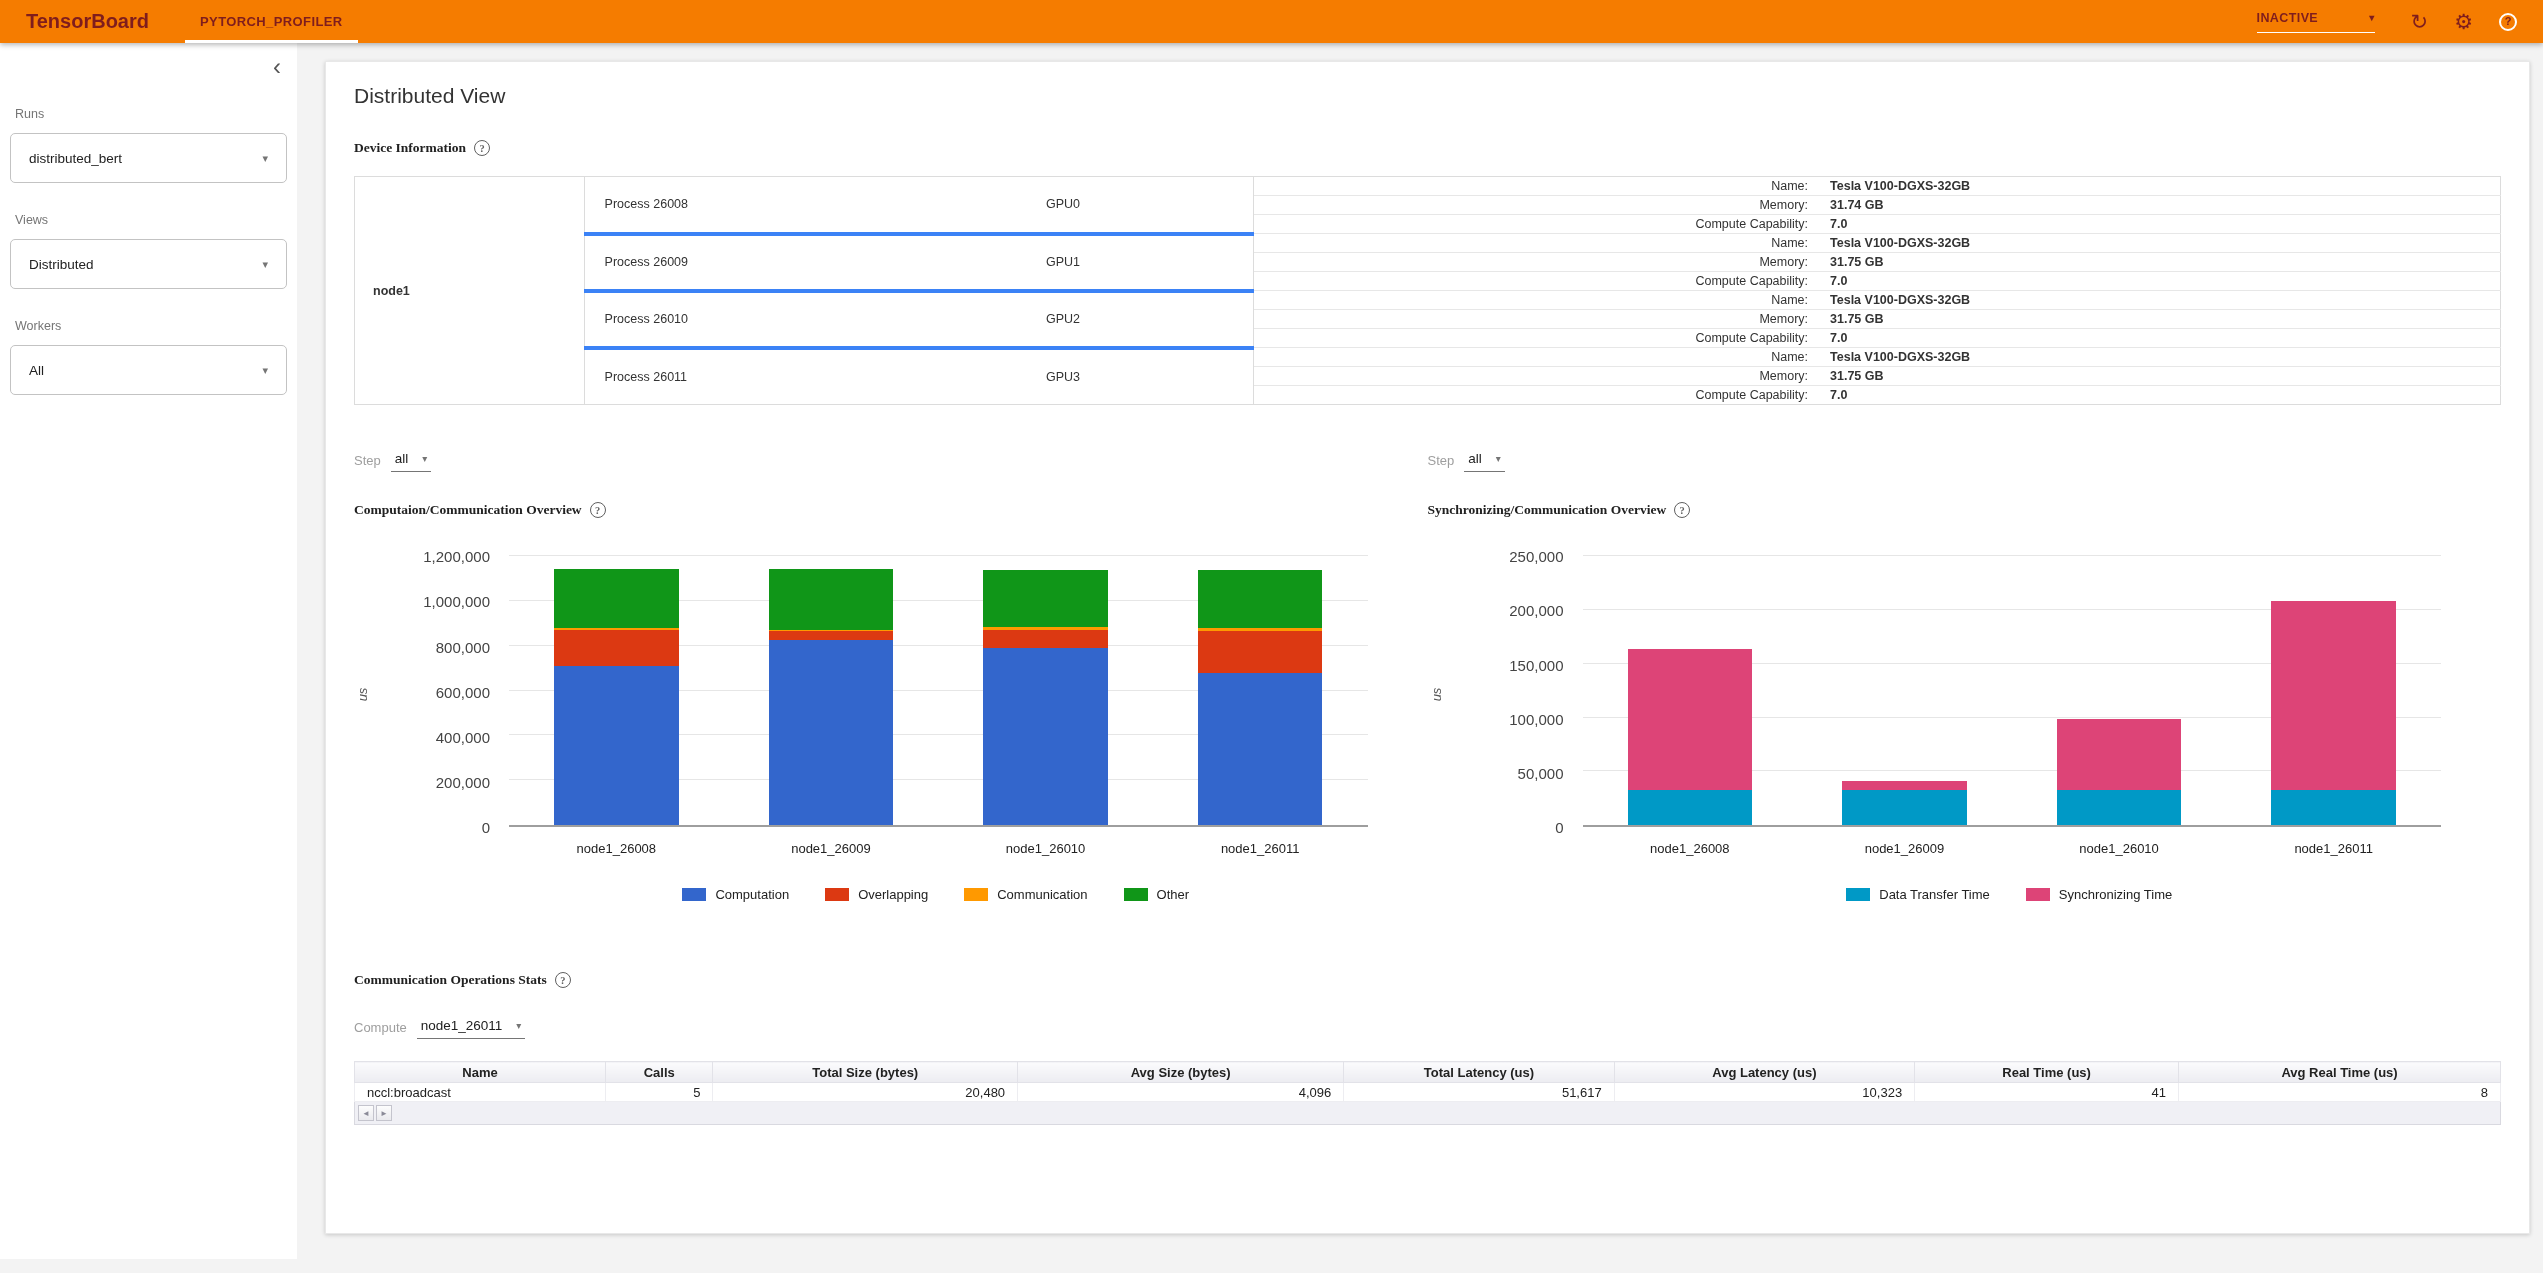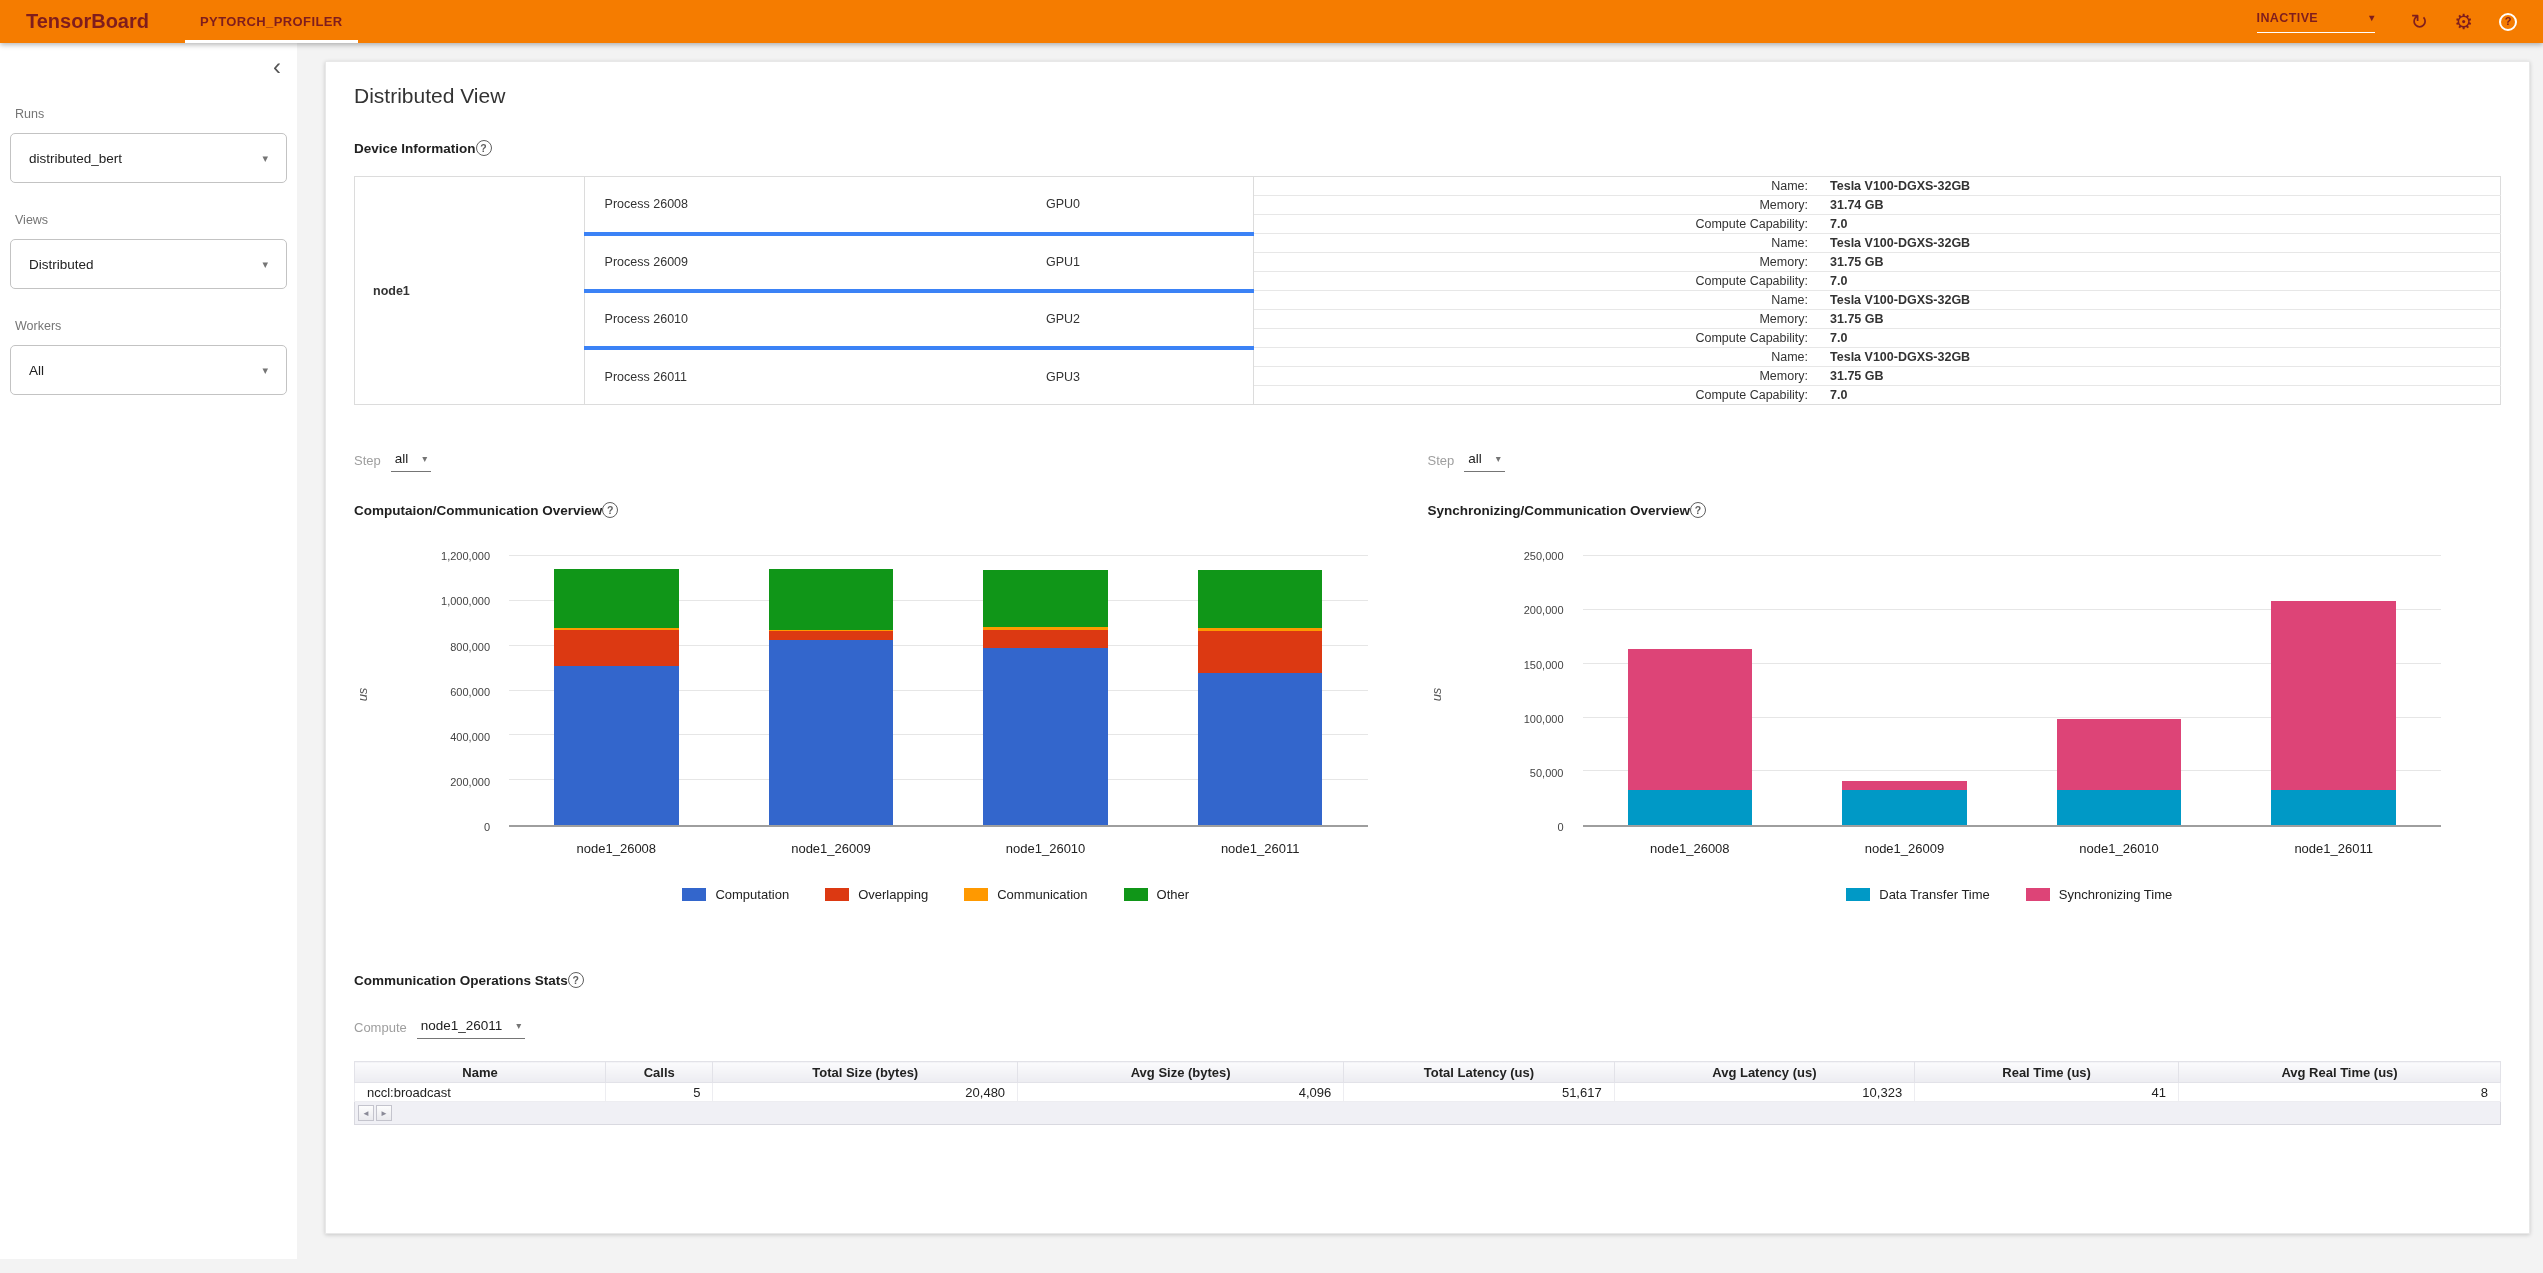--- a/index.html
+++ b/index.html
@@ -31,21 +31,21 @@
   .select-box { margin:0 10px; height:50px; border:1px solid #c3c3c3; border-radius:5px;
     display:flex; align-items:center; justify-content:space-between; padding:0 18px;
     font-size:13.5px; color:#212121; cursor:pointer; background:#fff; }
   .select-box .caret { color:#757575; font-size:11px; }
 
   .card { margin:18px 0 0 28px; width:2205px; height:1173px; background:#fff;
     box-shadow:0 1px 4px rgba(0,0,0,.18); border:1px solid #e8e8e8;
     padding:22px 28px 30px 28px; overflow:hidden; }
   .page-title { font-size:21px; font-weight:400; color:#333; }
 
-  .sec-head { display:flex; align-items:center; font-size:13.5px; font-weight:bold; color:#212121; }
+  .sec-head { display:flex; align-items:center; gap:8px; font-size:13.5px; font-weight:bold; color:#212121;font-family:Liberation Serif, serif; }
   .help { width:16px; height:16px; border:1.5px solid #5f5f5f; border-radius:50%; flex:none;
     display:inline-flex; align-items:center; justify-content:center;
     font-size:10.5px; font-weight:bold; color:#5f5f5f; cursor:pointer; }
 
   
   .device-section { margin-top:32px; }
   table.device { width:100%; border-collapse:collapse; border:1px solid #dcdcdc; margin-top:20px;
     font-size:12.5px; color:#333; table-layout:fixed; }
   table.device td { height:19px; padding:0 10px; }
   .node-td { width:10.7%; font-weight:bold; padding-left:18px !important; }
@@ -63,21 +63,21 @@
   .dim { color:#9e9e9e; }
   .ctl { display:inline-flex; align-items:center; margin-left:10px; padding:2px 4px 5px 4px;
     border-bottom:1px solid #757575; color:#212121; cursor:pointer; font-size:13.5px; }
   .ctl .caret { color:#757575; font-size:10px; margin-left:14px; }
   .chart-col .sec-head { margin-top:30px; }
 
   .gchart { position:relative; height:315px; margin-top:24px; }
   .y-title { position:absolute; left:2px; top:46%; transform:rotate(-90deg);
     font-size:13px; font-style:italic; color:#555; }
   .yticks { position:absolute; left:0; top:0; bottom:30px; width:146px; }
-  .ytick { position:absolute; right:10px; transform:translateY(50%); font-size:11px; color:#444; white-space:nowrap; }
+  .ytick { position:absolute; right:10px; transform:translateY(50%); font-size:15px; color:#444; white-space:nowrap; }
   .plot { position:absolute; left:155px; right:60px; top:0; bottom:30px; border-bottom:2px solid #9e9e9e; }
   .gridline { position:absolute; left:0; right:0; height:1px; background:#e6e6e6; }
   .slots { position:absolute; left:0; right:0; top:0; bottom:0; display:flex; }
   .slot { flex:1; display:flex; justify-content:center; align-items:flex-end; }
   .bar { width:58%; height:100%; display:flex; flex-direction:column-reverse; }
   .seg { width:100%; flex:none; }
   .xlabels { position:absolute; left:155px; right:60px; bottom:0; height:26px; display:flex; }
   .xlabel { flex:1; text-align:center; padding-top:10px; font-size:13px; color:#222; }
   .legend { display:flex; justify-content:center; gap:36px; margin:30px 60px 0 150px; }
   .legend-item { display:flex; align-items:center; gap:9px; font-size:13px; color:#222; }

